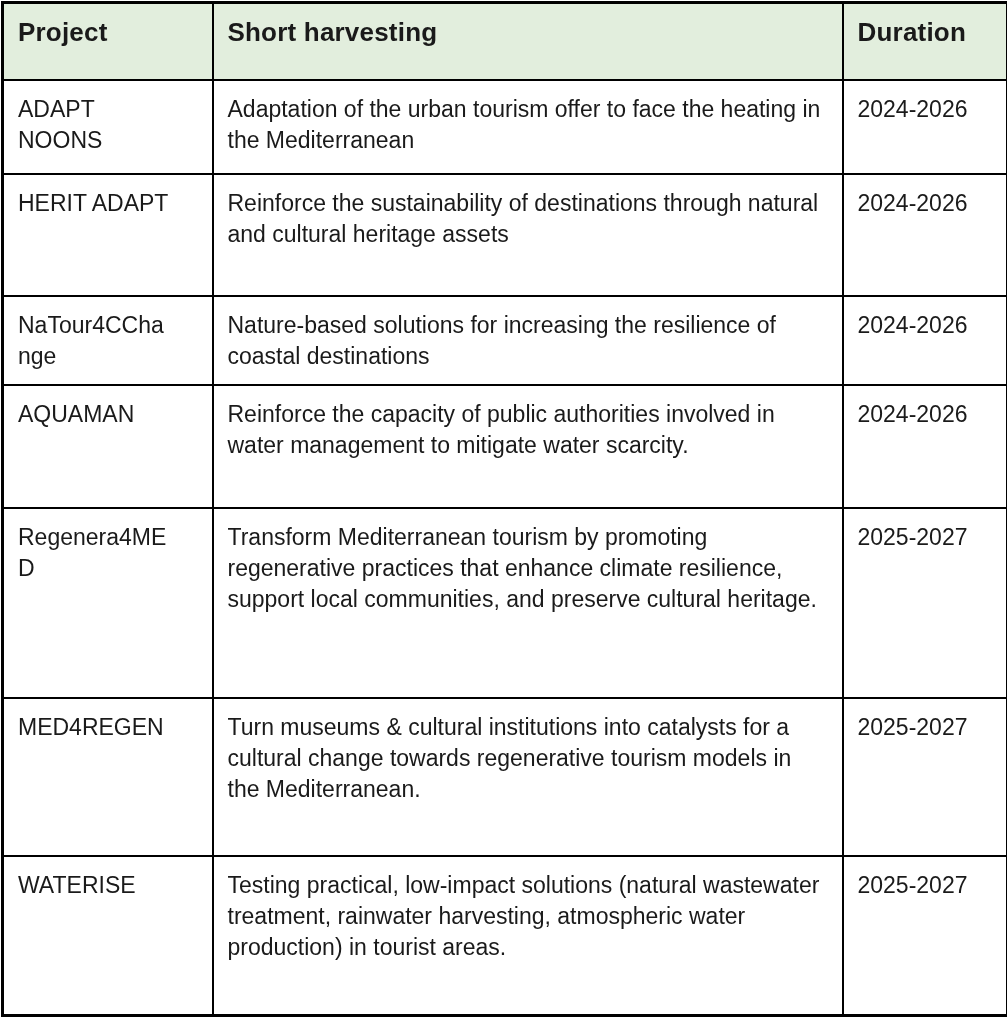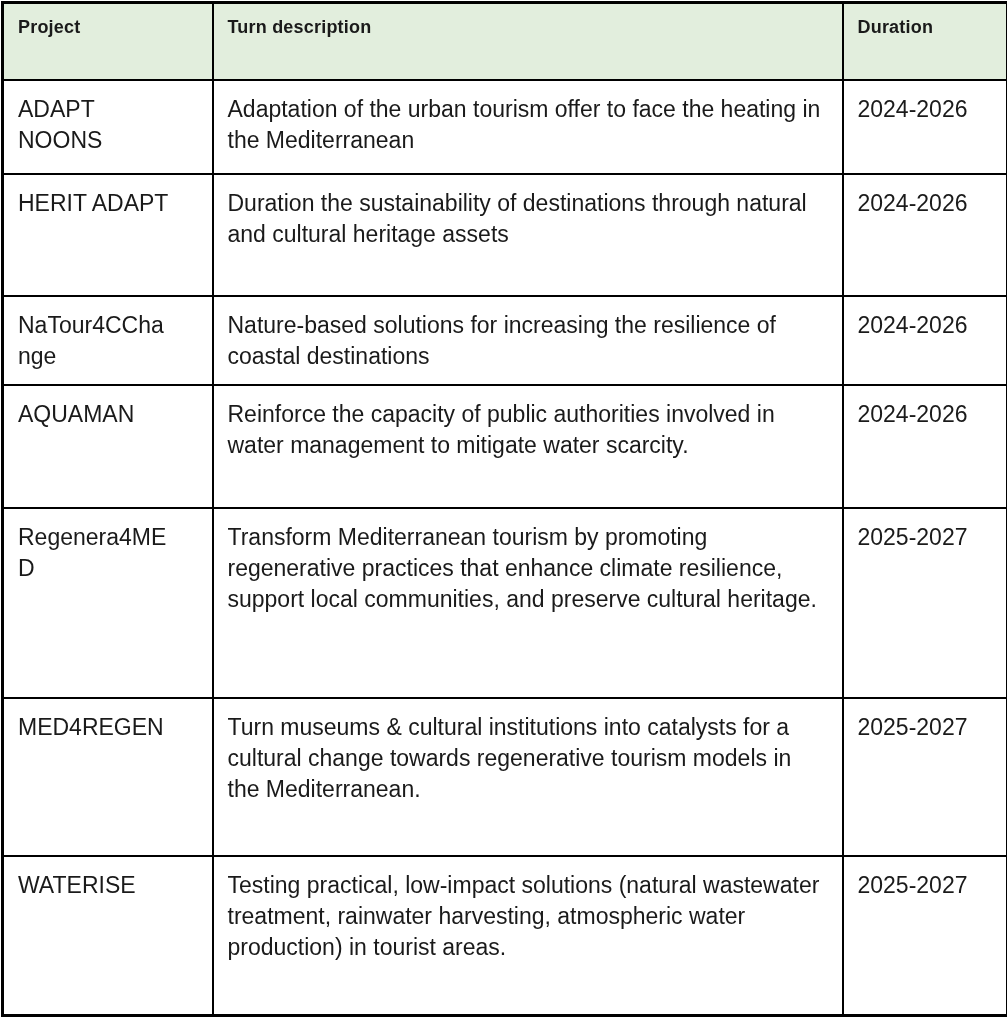--- a/index.html
+++ b/index.html
@@ -30,21 +30,21 @@
   col.col-project  { width: 210px; }
   col.col-desc     { width: 630px; }
   col.col-duration { width: 165px; }
   th, td {
     border: 2px solid var(--border-color);
     vertical-align: top;
     text-align: left;
   }
   thead th {
     background: var(--header-bg);
-    font-size: 18px;
+    font-size: 26px;
     font-weight: bold;
     letter-spacing: 0.2px;
     padding: 13px 14px 12px 14px;
     height: 77px;
   }
   tbody td {
     font-size: 23px;
     line-height: 31px;
     padding: 13px 14px 12px 14px;
   }
@@ -68,33 +68,33 @@
 <div class="page">
   <table class="projects">
     <colgroup>
       <col class="col-project">
       <col class="col-desc">
       <col class="col-duration">
     </colgroup>
     <thead>
       <tr>
         <th>Project</th>
-        <th>Turn description</th>
+        <th>Short harvesting</th>
         <th>Duration</th>
       </tr>
     </thead>
     <tbody>
       <tr>
         <td class="cell-project">ADAPT NOONS</td>
         <td class="cell-desc">Adaptation of the urban tourism offer to face the heating in the Mediterranean</td>
         <td class="cell-duration">2024-2026</td>
       </tr>
       <tr>
         <td class="cell-project">HERIT ADAPT</td>
-        <td class="cell-desc">Duration the sustainability of destinations through natural and cultural heritage assets</td>
+        <td class="cell-desc">Reinforce the sustainability of destinations through natural and cultural heritage assets</td>
         <td class="cell-duration">2024-2026</td>
       </tr>
       <tr>
         <td class="cell-project">NaTour4CChange</td>
         <td class="cell-desc">Nature-based solutions for increasing the resilience of coastal destinations</td>
         <td class="cell-duration">2024-2026</td>
       </tr>
       <tr>
         <td class="cell-project">AQUAMAN</td>
         <td class="cell-desc">Reinforce the capacity of public authorities involved in water management to mitigate water scarcity.</td>

